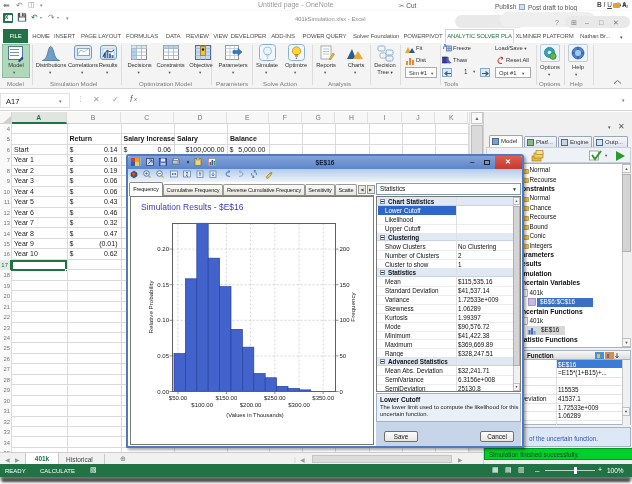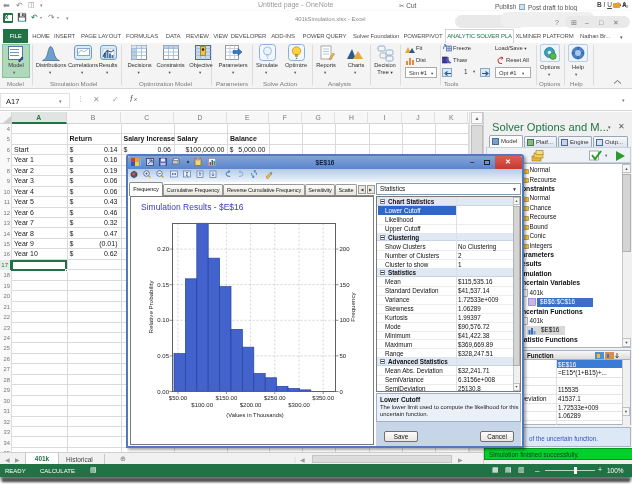--- a/index.html
+++ b/index.html
@@ -414,21 +414,20 @@
     <div class="abs" style="left:11px;top:147.85px;width:56px;height:11.45px;border:2px solid #217346;background:#fff;"></div>
     <div class="abs" style="left:65px;top:157.3px;width:3px;height:3px;background:#217346;border:1px solid #fff;"></div>
   </div>
 
   <div class="abs" style="left:469px;top:101px;width:14px;height:351px;background:#f1f1f1;border-left:1px solid #e0e0e0;">
     <div class="abs" style="left:1px;top:0;width:12px;height:12px;background:#fafafa;border:1px solid #c9c9c9;color:#666;font-size:5px;text-align:center;line-height:11px;">▲</div>
     <div class="abs" style="left:1px;top:13px;width:12px;height:120px;background:#dadada;border:1px solid #bdbdbd;"></div>
   </div>
 
   <div class="abs" style="left:483px;top:101px;width:149px;height:352px;background:#f0f0f0;border-left:1px solid #cfcfcf;" id="pane">
-    <span class="tx" style="left:8px;top:9px;font-size:11.2px;color:#217346;">Solver Options and M...</span>
     <span class="tx" style="left:124px;top:12px;font-size:5px;color:#555;">▾</span>
     <span class="tx" style="left:134px;top:10px;font-size:8px;color:#555;">✕</span>
 
     <div class="abs" style="left:5px;top:23px;width:34px;height:12px;background:#fdfdfd;border:1px solid #98a6ba;border-bottom:none;border-radius:2px 2px 0 0;">
       <div class="abs" style="left:2px;top:2px;width:7px;height:7px;background:#7aa0cc;border:1px solid #4a6a94;"></div>
       <span class="tx" style="left:11px;top:2px;font-size:6px;color:#333;">Model</span>
     </div>
     <div class="abs" style="left:40px;top:24px;width:33px;height:11px;background:linear-gradient(#f6f8fb,#dde4ef);border:1px solid #98a6ba;border-bottom:none;border-radius:2px 2px 0 0;">
       <div class="abs" style="left:2px;top:2px;width:7px;height:7px;background:#88b888;border:1px solid #4a744a;"></div>
       <span class="tx" style="left:11px;top:2px;font-size:6px;color:#333;">Platf...</span>

